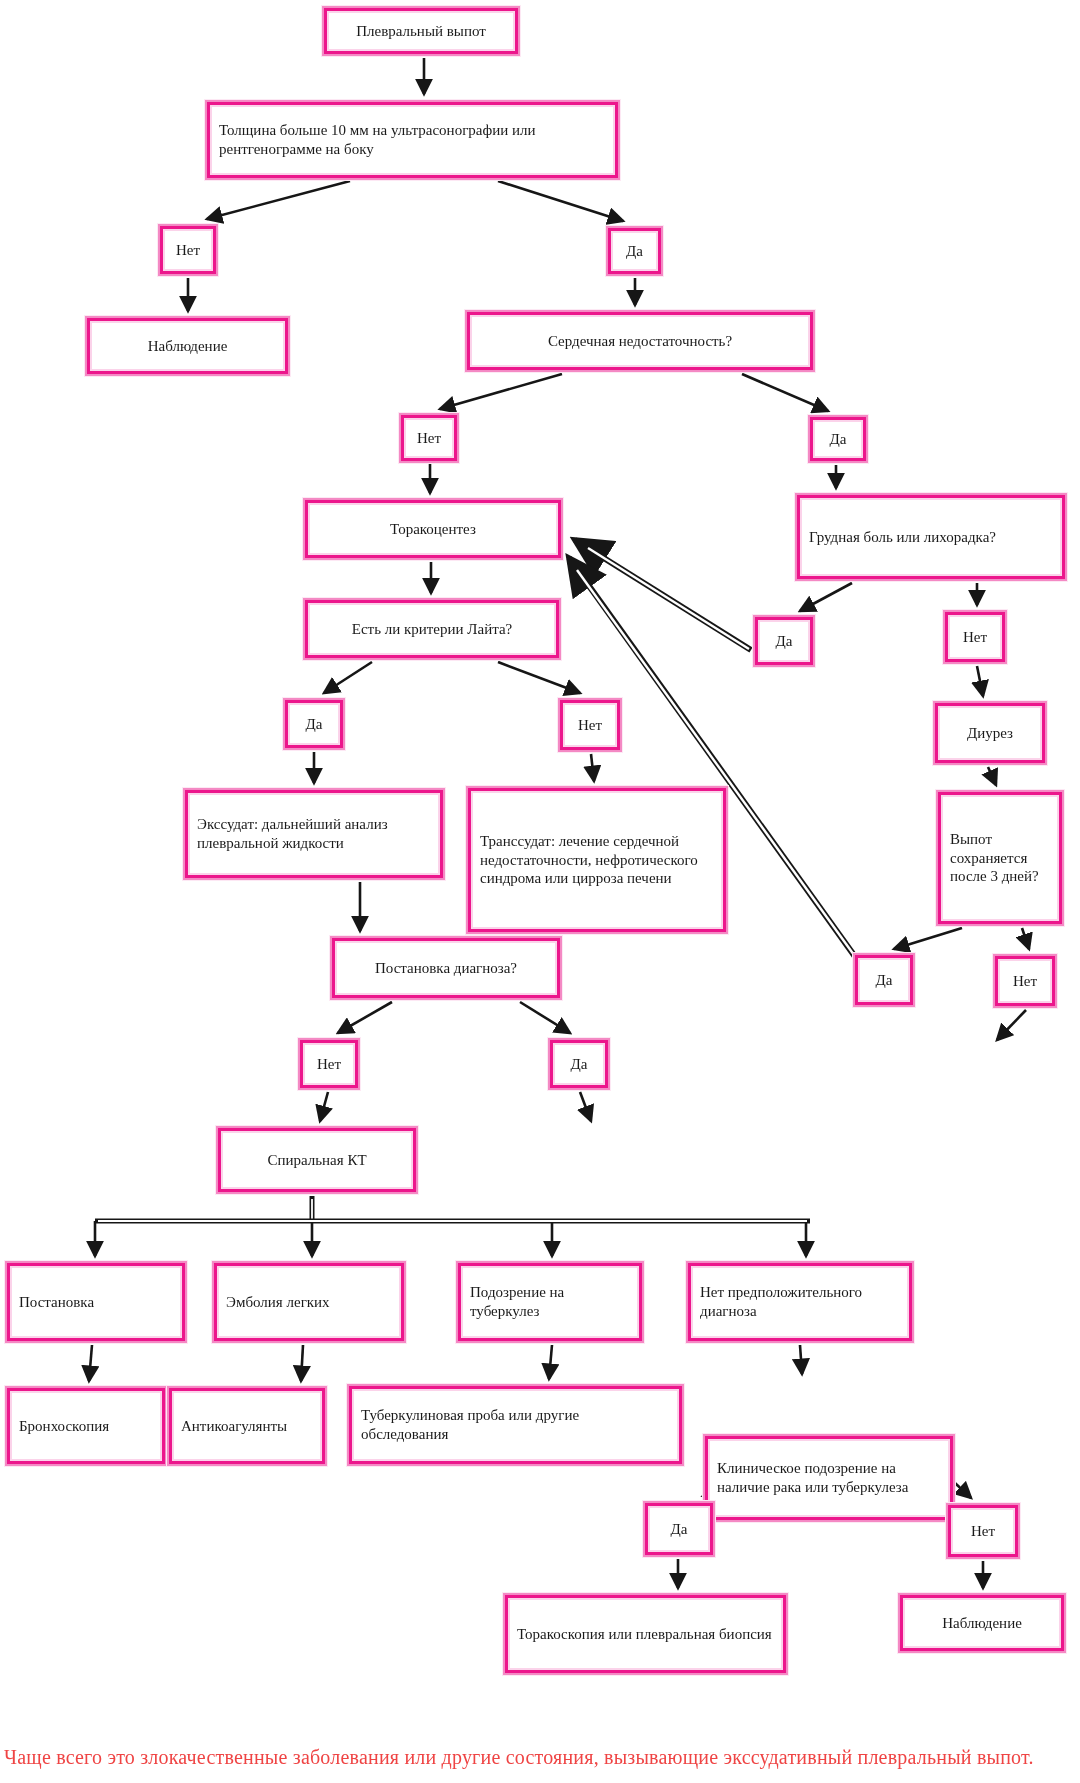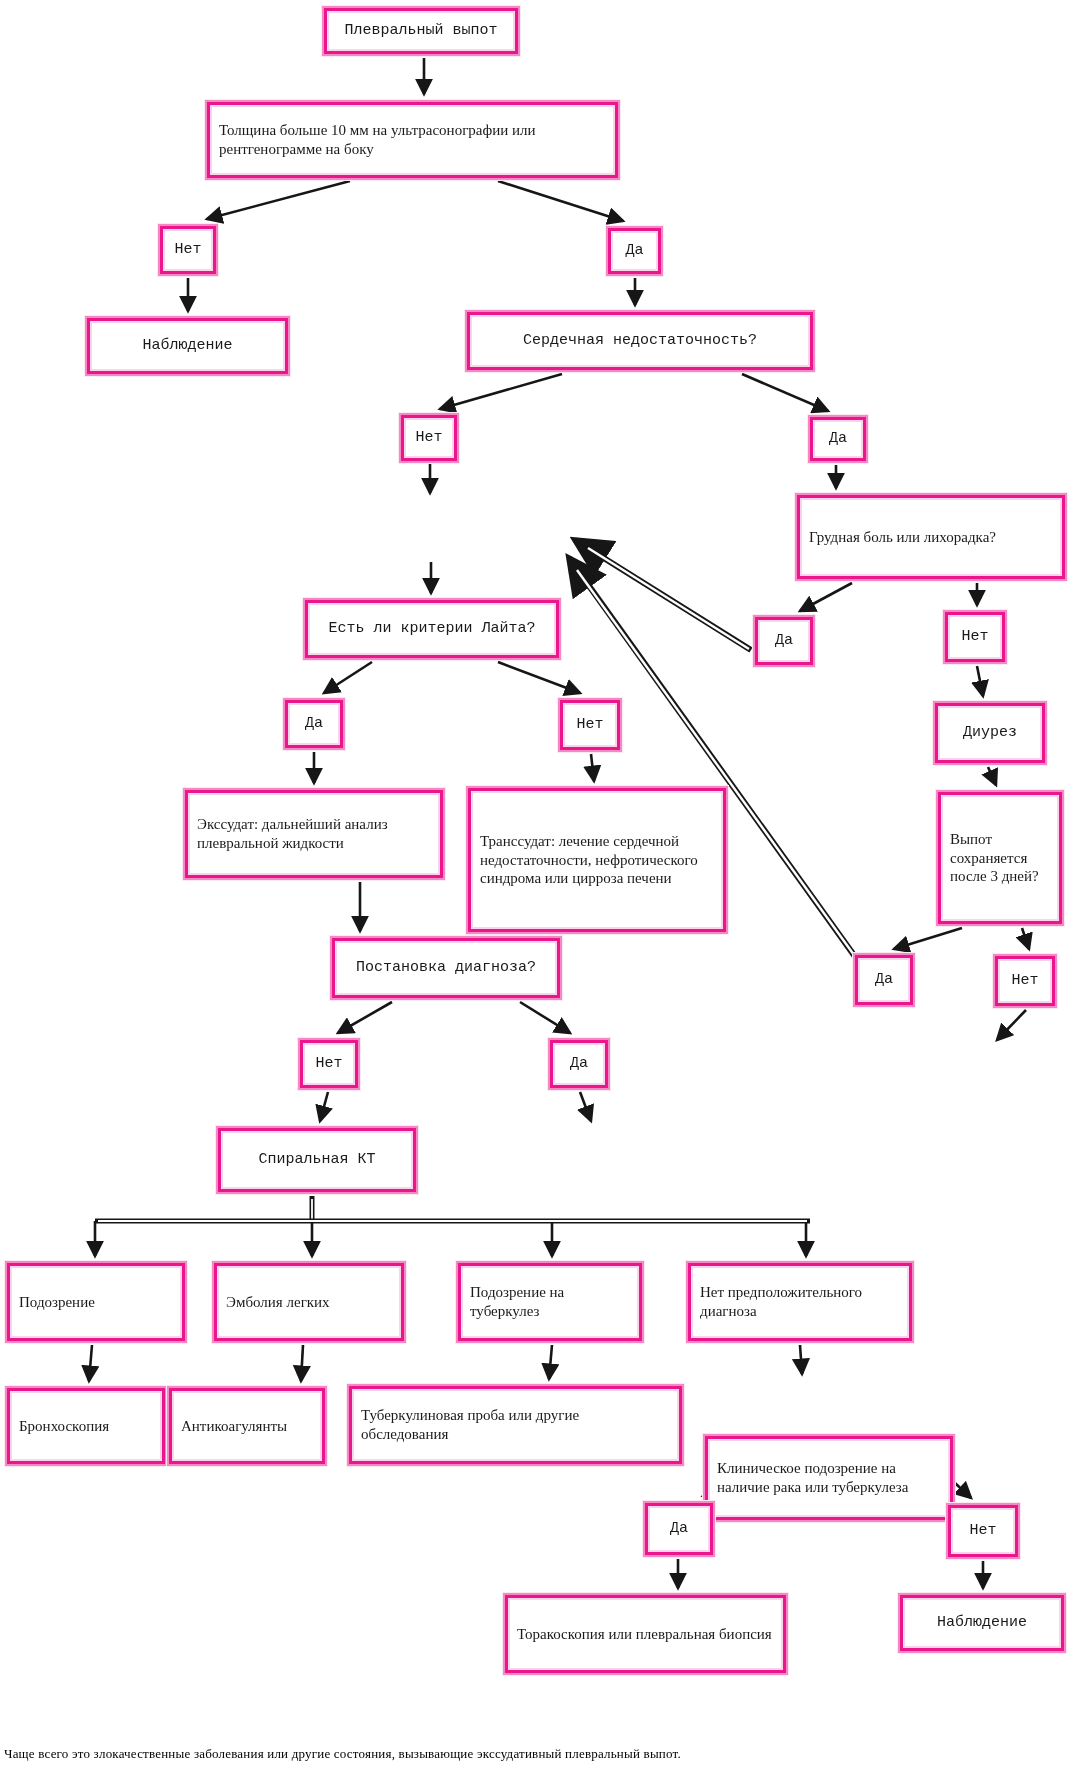--- a/index.html
+++ b/index.html
@@ -10,25 +10,25 @@
   }
   #arrows{position:absolute;left:0;top:0;pointer-events:none;}
   .node{
     position:absolute;background:#ffffff;
     border:2px solid #f489c4;
     box-shadow: inset 0 0 0 3px #ec168c, inset 0 0 0 5px #fbd3ea, 0 0 0 1px #fde8f4;
     display:flex;align-items:center;
     font-size:15px;line-height:1.25;color:#1a1a1a;
     box-sizing:border-box;
   }
-  .node.c{justify-content:center;text-align:center;padding:16px 8px;font-family:Liberation Mono, monospace;}
+  .node.c{justify-content:center;text-align:center;padding:16px 8px;}
   .node.l{justify-content:flex-start;text-align:left;padding:6px 12px;align-items:center;}
   .caption{
     position:absolute;left:4px;top:1746px;width:1072px;
-    font-size:13px;color:#000000;letter-spacing:.2px;
+    font-size:20px;color:#ef4444;letter-spacing:.2px;
   }
 </style>
 </head>
 <body>
 
 <div id="stage">
 
   <svg id="arrows" width="1080" height="1783" viewBox="0 0 1080 1783">
     <defs>
       <marker id="ah" viewBox="0 0 10 10" refX="8.5" refY="5" markerWidth="7" markerHeight="7" orient="auto-start-reverse">
@@ -110,20 +110,23 @@
       <span>Сердечная недостаточность?</span>
     </div>
 
   <div class="node c" style="left:399px;top:413px;width:60px;height:50px">
       <span>Нет</span>
     </div>
   <div class="node c" style="left:808px;top:415px;width:60px;height:48px">
       <span>Да</span>
     </div>
 
+  <div class="node c" style="left:303px;top:498px;width:260px;height:62px">
+      <span>Торакоцентез</span>
+    </div>
   <div class="node l" style="left:795px;top:493px;width:272px;height:88px">
       <span>Грудная боль или лихорадка?</span>
     </div>
 
   <div class="node c" style="left:753px;top:615px;width:62px;height:52px">
       <span>Да</span>
     </div>
   <div class="node c" style="left:943px;top:610px;width:64px;height:54px">
       <span>Нет</span>
     </div>
@@ -167,21 +170,21 @@
     </div>
   <div class="node c" style="left:548px;top:1038px;width:62px;height:52px">
       <span>Да</span>
     </div>
 
   <div class="node c" style="left:216px;top:1126px;width:202px;height:68px">
       <span>Спиральная КТ</span>
     </div>
 
   <div class="node l" style="left:5px;top:1261px;width:182px;height:82px">
-      <span>Подозрение</span>
+      <span>Постановка</span>
     </div>
   <div class="node l" style="left:212px;top:1261px;width:194px;height:82px">
       <span>Эмболия легких</span>
     </div>
   <div class="node l" style="left:456px;top:1261px;width:188px;height:82px">
       <span>Подозрение на туберкулез</span>
     </div>
   <div class="node l" style="left:686px;top:1261px;width:228px;height:82px">
       <span>Нет предположительного диагноза</span>
     </div>

